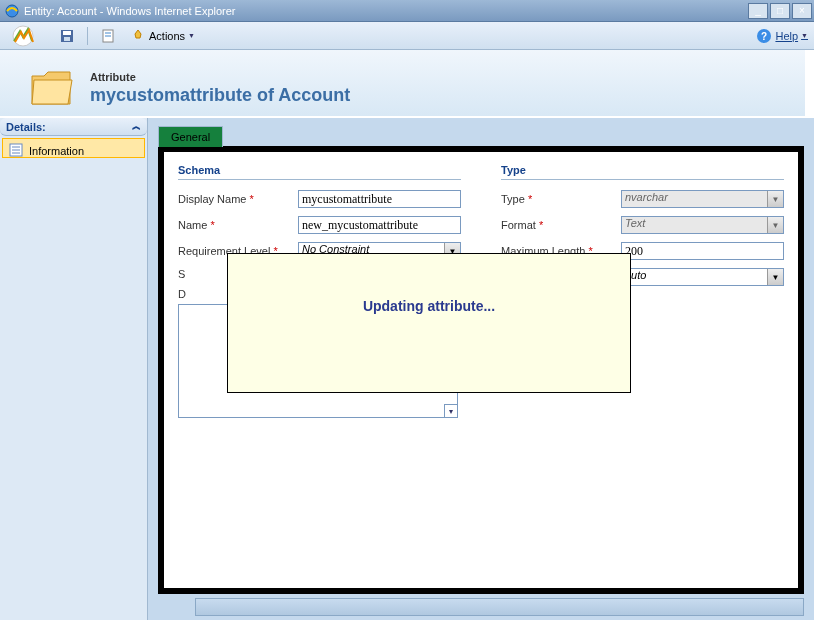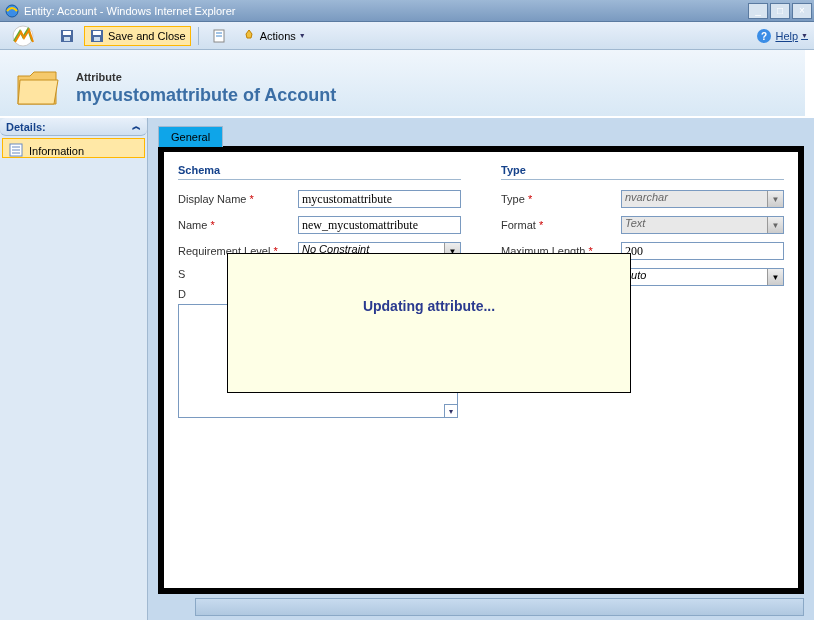--- a/index.html
+++ b/index.html
@@ -13,35 +13,35 @@
 
 .toolbar { height: 28px; background: linear-gradient(to bottom, #e8f0fa, #d0e0f0); border-bottom: 1px solid #a0b8d0; display: flex; align-items: center; padding: 0 6px; gap: 4px; }
 .crm-logo { width: 34px; height: 22px; margin-right: 10px; }
 .tbbtn { height: 20px; padding: 0 4px; display: inline-flex; align-items: center; gap: 3px; border: 1px solid transparent; cursor: pointer; font-size: 11px; }
 .tbbtn.highlighted { border: 1px solid #ffb700; background: #ffe8a6; }
 .tbicon { width: 16px; height: 16px; }
 .tbsep { width: 1px; height: 18px; background: #a0b8d0; margin: 0 3px; }
 .spacer { flex: 1; }
 .help-link { color: #15428b; text-decoration: underline; display: inline-flex; align-items: center; gap: 3px; cursor: pointer; }
 
-.entity-header { position: absolute; top: 50px; left: 0; right: 9px; height: 66px; background: linear-gradient(to bottom, #f0f6fc, #d8e8f5); padding: 10px 20px 0 14px; display: flex; align-items: center; gap: 14px; }
+.entity-header { position: absolute; top: 50px; left: 0; right: 9px; height: 66px; background: linear-gradient(to bottom, #f0f6fc, #d8e8f5); padding: 10px 20px 0 28px; display: flex; align-items: center; gap: 14px; }
 .folder-icon { width: 48px; height: 48px; }
 .entity-titles { display: flex; flex-direction: column; }
 .entity-subtitle { font-size: 11px; color: #333; font-weight: bold; }
 .entity-title { font-size: 18px; color: #3b6ea5; font-weight: bold; margin-top: 2px; }
 
 .layout-wrap { position: absolute; top: 118px; left: 0; right: 0; bottom: 0; display: flex; background: #c5d9ed; }
 
 .sidebar { width: 185px; background: #dde9f5; border-right: 1px solid #a0b8d0; }
 .sidebar-header { height: 18px; background: linear-gradient(to bottom, #e8f0fa, #d0e0f0); border-bottom: 1px solid #a0b8d0; display: flex; align-items: center; padding: 0 6px; color: #15428b; font-weight: bold; justify-content: space-between; border-radius: 6px; }
 .sidebar-item { height: 20px; display: flex; align-items: flex-end; padding: 0 6px; gap: 6px; background: #ffe8a6; border: 1px solid #ffb700; margin: 2px; cursor: pointer; }
 .sidebar-icon { width: 14px; height: 14px; }
 
 .main { flex: 1; padding: 8px 10px 10px 10px; position: relative; }
-.tab { display: inline-block; padding: 4px 12px; background: #0ea5e9; border: 1px solid #a0b8d0; border-bottom: none; font-size: 11px; cursor: pointer; position: relative; z-index: 2; }
+.tab { display: inline-block; padding: 4px 12px; background: #15803d; border: 1px solid #a0b8d0; border-bottom: none; font-size: 11px; cursor: pointer; position: relative; z-index: 2; }
 .panel { background: #fff; border: 6px solid #000000; padding: 12px 14px; margin-top: -1px; height: 448px; position: relative; }
 
 .section-row { display: flex; gap: 40px; }
 .section { flex: 1; }
 .section-title { font-weight: bold; color: #15428b; border-bottom: 1px solid #a0b8d0; padding-bottom: 3px; margin-bottom: 10px; font-size: 11px; }
 .form-row { display: flex; align-items: center; margin-bottom: 8px; }
 .form-label { width: 120px; color: #333; }
 .req { color: #c00; }
 .form-input { flex: 1; height: 18px; border: 1px solid #7a9ac0; padding: 0 3px; font-size: 12px; font-family: Tahoma; }
 .form-select { flex: 1; height: 18px; border: 1px solid #7a9ac0; font-size: 11px; background: #fff; position: relative; }
@@ -80,28 +80,20 @@
       <circle cx="17" cy="11" r="10" fill="#fff" stroke="#ccc"></circle>
       <path d="M8 16 L14 6 L17 12 L22 4 L26 16" stroke="#6a3" stroke-width="2" fill="none"></path>
       <path d="M8 16 L14 6 L17 12 L22 4 L26 16" stroke="#e80" stroke-width="2" fill="none" transform="translate(1,1)"></path>
     </svg>
   <div class="tbbtn">
     <svg class="tbicon" viewBox="0 0 16 16">
         <rect x="2" y="2" width="12" height="12" fill="#4a6aa0"></rect>
         <rect x="4" y="3" width="8" height="4" fill="#fff"></rect>
         <rect x="5" y="9" width="6" height="4" fill="#cde"></rect>
       </svg>
-  </div>
-  <div class="tbbtn highlighted">
-    <svg class="tbicon" viewBox="0 0 16 16">
-        <rect x="2" y="2" width="12" height="12" fill="#4a6aa0"></rect>
-        <rect x="4" y="3" width="8" height="4" fill="#fff"></rect>
-        <rect x="5" y="9" width="6" height="4" fill="#cde"></rect>
-      </svg>
-    <span>Save and Close</span>
   </div>
   <div class="tbsep"></div>
   <div class="tbbtn">
     <svg class="tbicon" viewBox="0 0 16 16">
         <rect x="3" y="2" width="10" height="12" fill="#fff" stroke="#888"></rect>
         <line x1="5" y1="5" x2="11" y2="5" stroke="#48c"></line>
         <line x1="5" y1="8" x2="11" y2="8" stroke="#48c"></line>
       </svg>
   </div>
   <div class="tbbtn">

